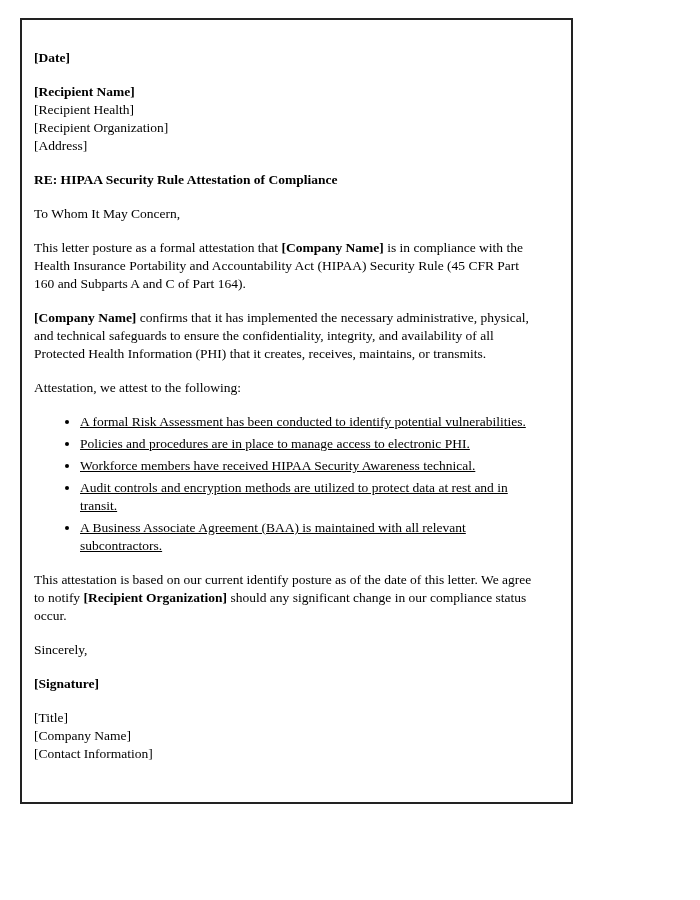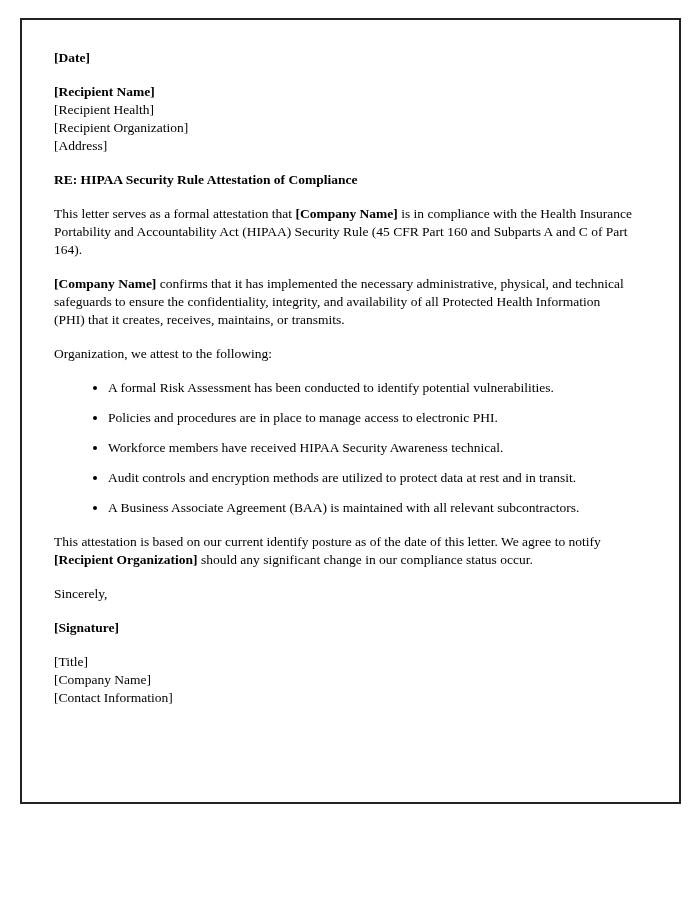--- a/index.html
+++ b/index.html
@@ -10,65 +10,66 @@
   }
   .canvas {
     position: relative;
     width: 700px; height: 900px;
     background: #ffffff;
     overflow: hidden;
   }
   .page {
     position: absolute;
     left: 20px; top: 18px;
-    width: 661px; height: 786px;
+    width: 553px; height: 786px;
     background: #ffffff;
     border: 2px solid #222222;
-    padding: 29px 30px 30px 32px;
+    padding: 29px 30px 30px 12px;
     overflow: hidden;
   }
   .page, .page p, .page li, .page div {
     font-size: 13.5px;
     line-height: 18px;
     color: #000000;
   }
   .page p, .page .block, .page ul {
     margin: 0 0 16px 0;
   }
   .b { font-weight: bold; }
   ul.attest-list {
     padding-left: 42px;
     list-style-type: disc;
   }
-  ul.attest-list li { margin: 12px; }
+  ul.attest-list li { margin: 4px; text-decoration: underline; }
   .content-width { max-width: 580px; }
 </style>
 </head>
 <body>
 
 <div class="canvas">
   <div class="page content-width-wrap">
 
     <p class="b content-width">[Date]</p>
 
     <div class="block content-width">
       <div class="b">[Recipient Name]</div>
       <div>[Recipient Health]</div>
       <div>[Recipient Organization]</div>
       <div>[Address]</div>
     </div>
 
     <p class="b content-width">RE: HIPAA Security Rule Attestation of Compliance</p>
 
+    <p class="content-width">To Whom It May Concern,</p>
 
-    <p class="content-width"><span>This letter serves as a formal attestation that </span><b>[Company Name]</b><span> is in compliance with the Health Insurance Portability and Accountability Act (HIPAA) Security Rule (45 CFR Part 160 and Subparts A and C of Part 164).</span></p>
+    <p class="content-width"><span>This letter posture as a formal attestation that </span><b>[Company Name]</b><span> is in compliance with the Health Insurance Portability and Accountability Act (HIPAA) Security Rule (45 CFR Part 160 and Subparts A and C of Part 164).</span></p>
 
     <p class="content-width"><b>[Company Name]</b><span> confirms that it has implemented the necessary administrative, physical, and technical safeguards to ensure the confidentiality, integrity, and availability of all Protected Health Information (PHI) that it creates, receives, maintains, or transmits.</span></p>
 
-    <p class="content-width">Organization, we attest to the following:</p>
+    <p class="content-width">Attestation, we attest to the following:</p>
 
     <ul class="attest-list content-width">
       <li>A formal Risk Assessment has been conducted to identify potential vulnerabilities.</li>
       <li>Policies and procedures are in place to manage access to electronic PHI.</li>
       <li>Workforce members have received HIPAA Security Awareness technical.</li>
       <li>Audit controls and encryption methods are utilized to protect data at rest and in transit.</li>
       <li>A Business Associate Agreement (BAA) is maintained with all relevant subcontractors.</li>
     </ul>
 
     <p class="content-width"><span>This attestation is based on our current identify posture as of the date of this letter. We agree to notify </span><b>[Recipient Organization]</b><span> should any significant change in our compliance status occur.</span></p>

